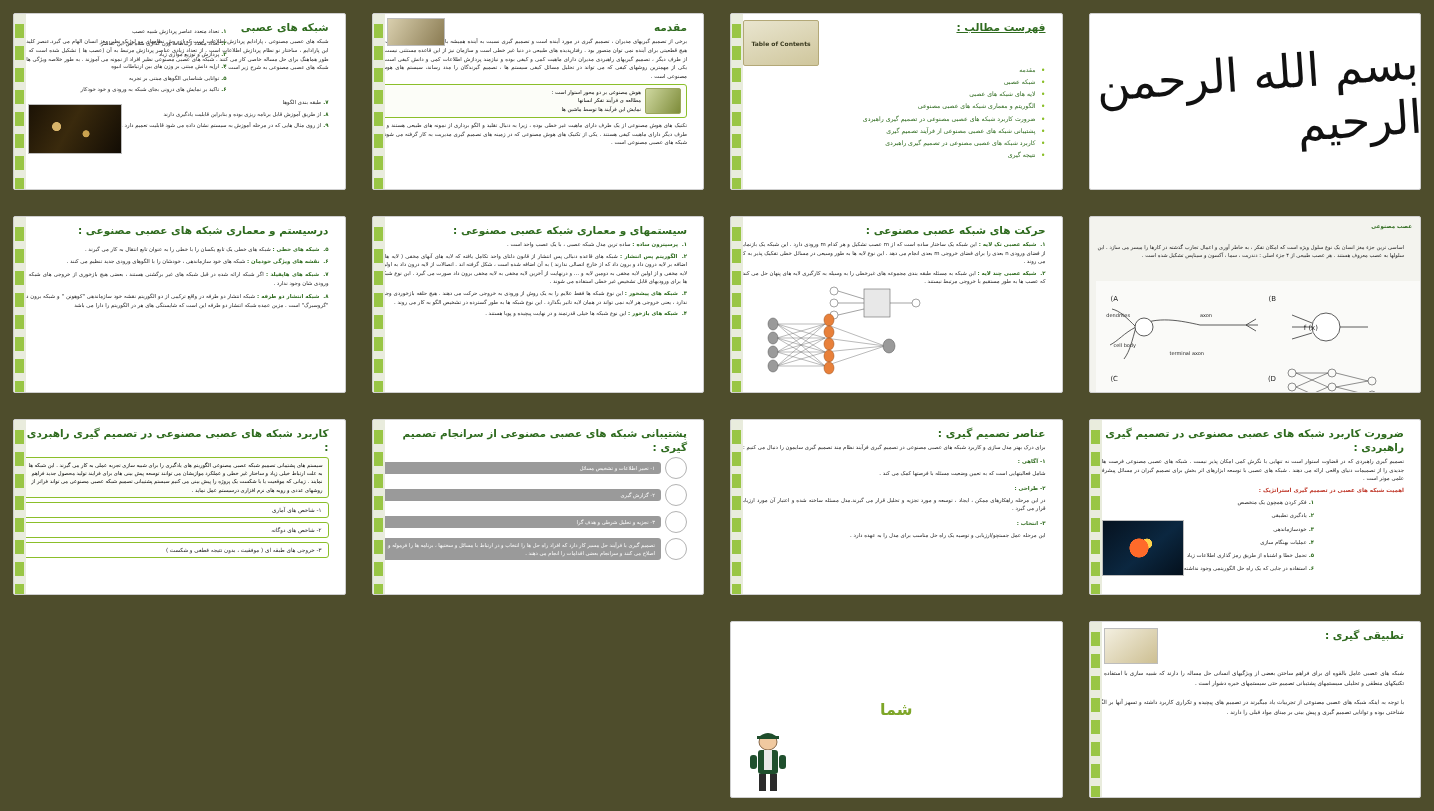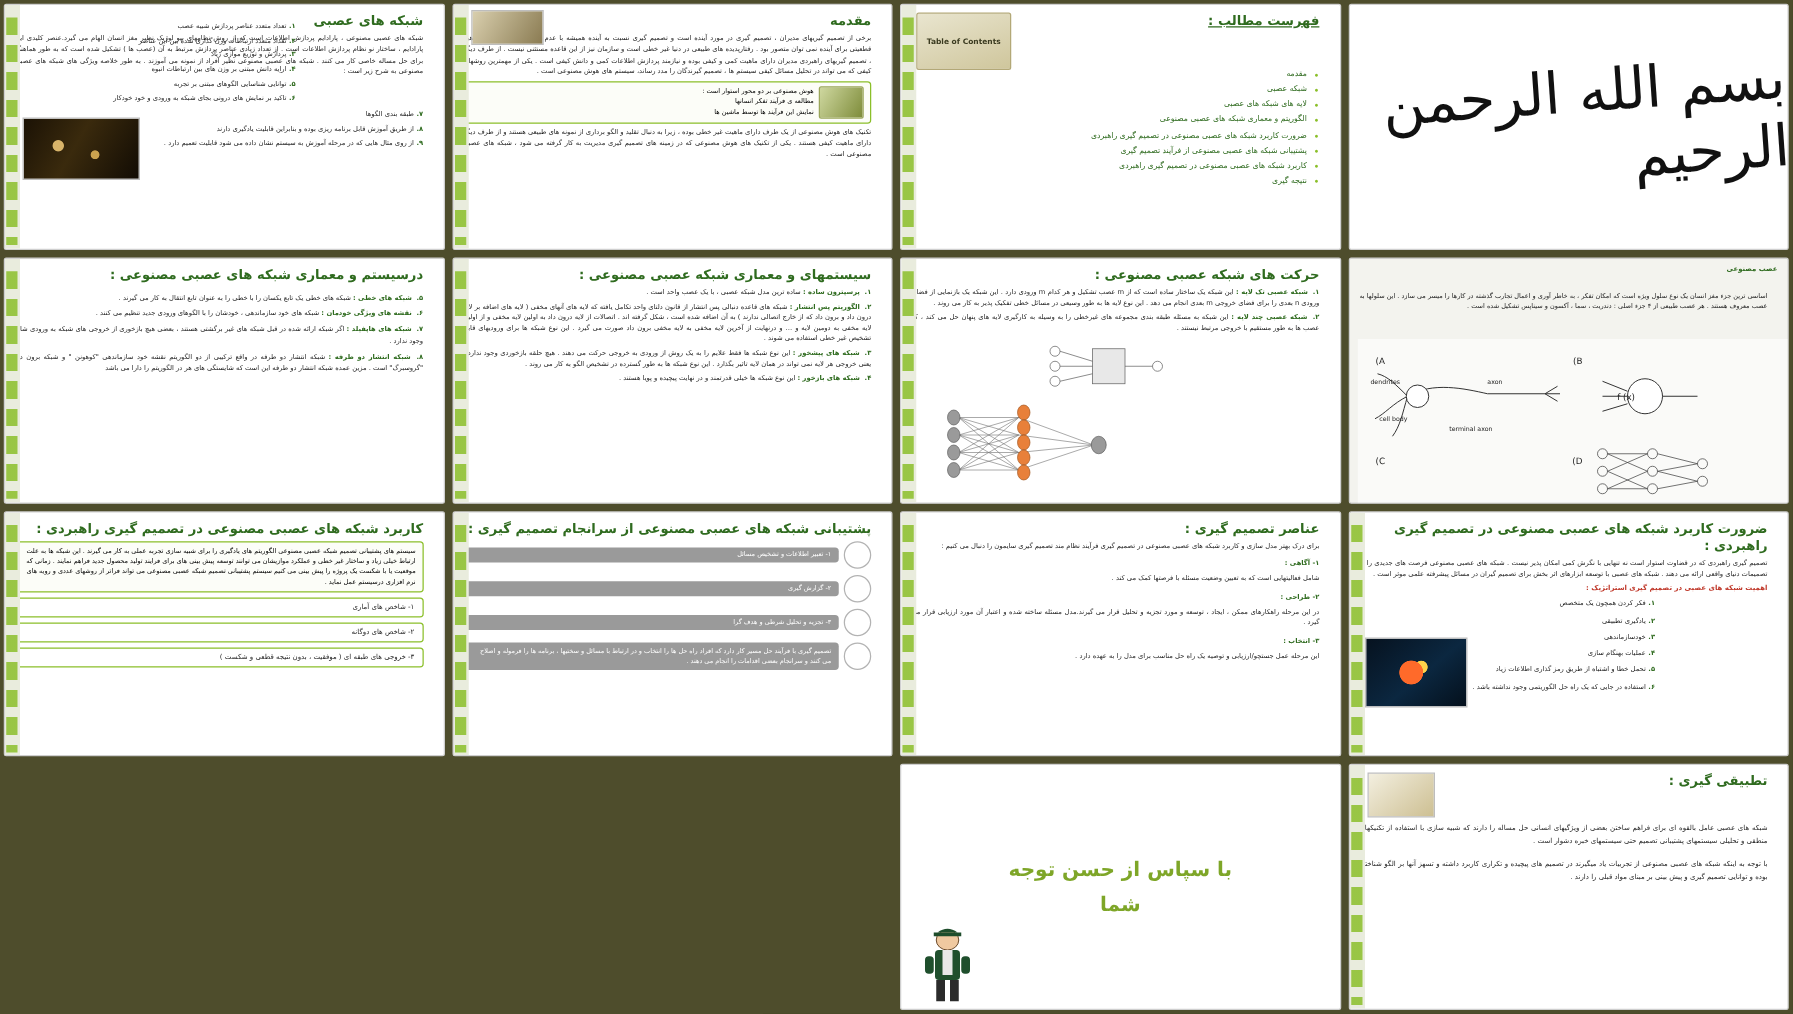--- a/index.html
+++ b/index.html
@@ -12,21 +12,21 @@
     position:relative;
     width:1434px;height:811px;
     background:#4e4d2c;
     display:grid;
     grid-template-columns:repeat(4,358.5px);
     grid-template-rows:repeat(4,202.75px);
   }
   .slide{
     position:relative;
     box-sizing:border-box;
-    padding:3px;
+    padding:13px;
     overflow:hidden;
   }
   .card{
     position:relative;
     width:100%;height:100%;
     box-sizing:border-box;
     background:#ffffff;
     border:1px solid #cfcfcf;
     border-radius:2px;
     overflow:hidden;
@@ -460,21 +460,20 @@
       <div class="body" style="margin-top:26px;font-size:5.6px;line-height:1.8;">
         <p>شبکه های عصبی عامل بالقوه ای برای فراهم ساختن بعضی از ویژگیهای انسانی حل مساله را دارند که شبیه سازی با استفاده از تکنیکهای منطقی و تحلیلی سیستمهای پشتیبانی تصمیم حتی سیستمهای خبره دشوار است .</p>
         <p style="margin-top:8px;">با توجه به اینکه شبکه های عصبی مصنوعی از تجربیات یاد  میگیرند در تصمیم های پیچیده و تکراری کاربرد داشته و تسهز آنها بر الگو شناختی بوده و توانایی تصمیم گیری و پیش بینی بر مبنای مواد قبلی را دارند .</p>
       </div>
     </div>
   </div>
 
   <div class="slide">
     <div class="card">
       <div class="thanks">
-        <div>با سپاس  از حسن توجه</div>
         <div>شما</div>
       </div>
       <svg class="clipart" style="left:14px;bottom:4px;" width="46" height="62" viewBox="0 0 46 62">
         <ellipse cx="23" cy="11" rx="9" ry="8" fill="#f0c9a0" stroke="#6b4a2a" stroke-width="0.8"></ellipse>
         <path d="M12 8 h22 v-3 h-22 z" fill="#1e4d2b"></path>
         <path d="M15 5 q8 -6 16 0" fill="#1e4d2b"></path>
         <rect x="13" y="19" width="20" height="24" rx="3" fill="#1f4f2d"></rect>
         <rect x="19" y="19" width="8" height="20" fill="#e8e8e8"></rect>
         <rect x="14" y="43" width="7" height="17" fill="#2b2b2b"></rect>
         <rect x="25" y="43" width="7" height="17" fill="#2b2b2b"></rect>

